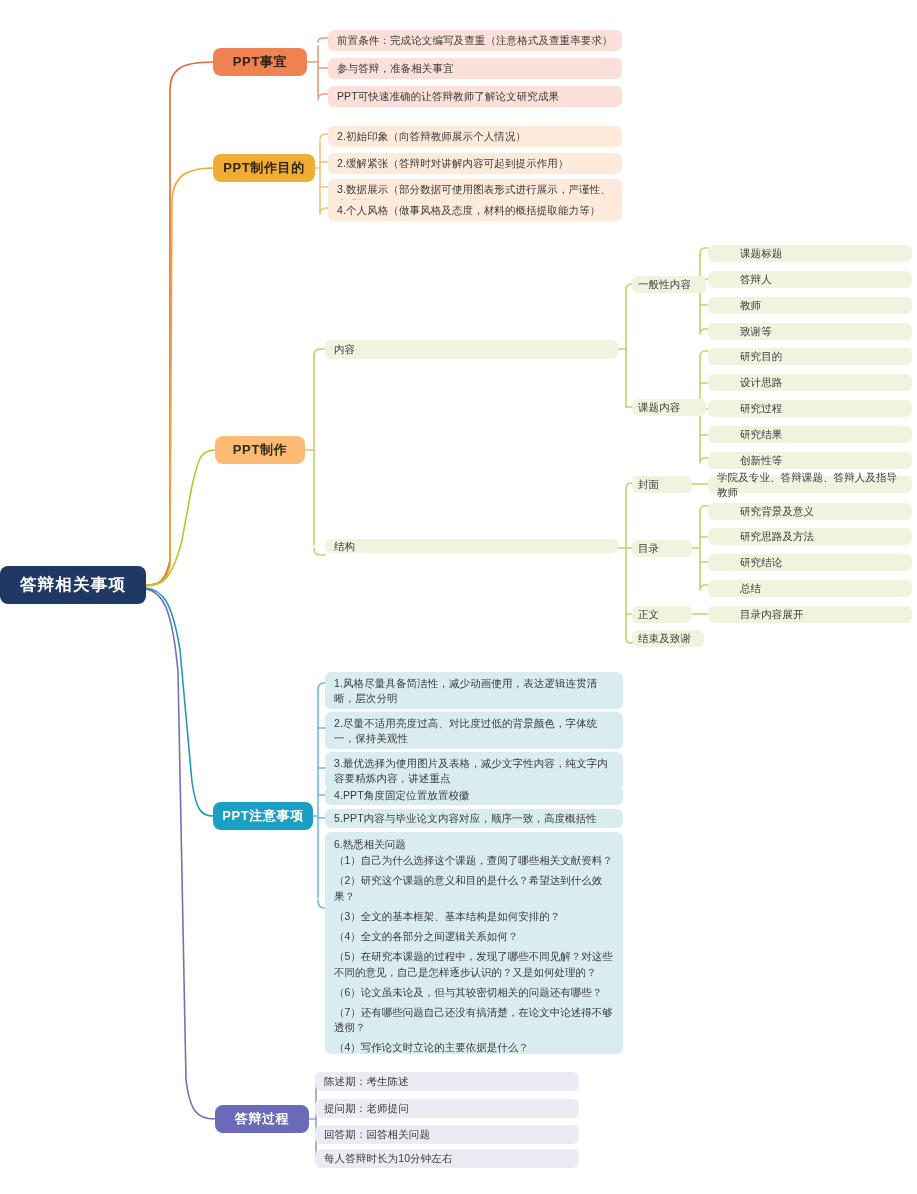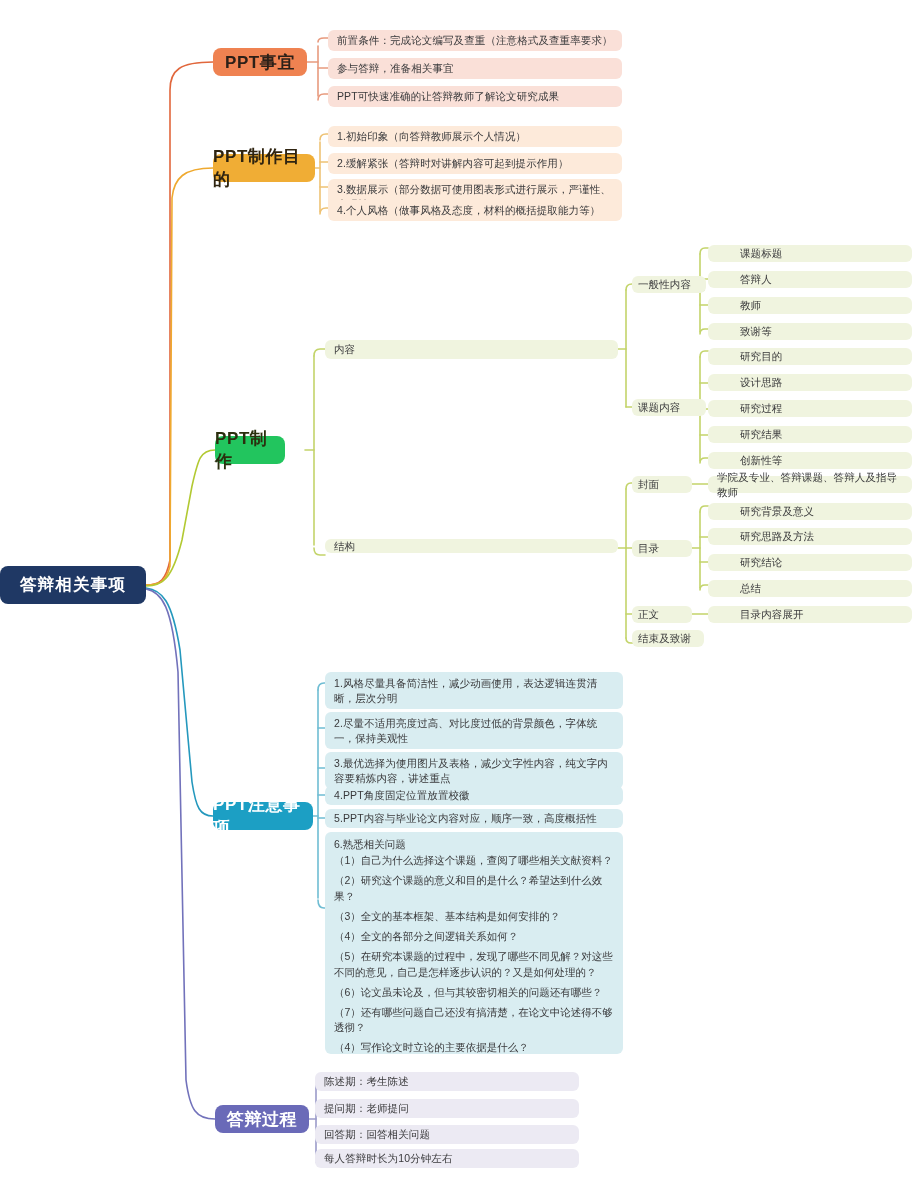--- a/index.html
+++ b/index.html
@@ -46,28 +46,28 @@
     font-weight:bold;
     letter-spacing:1.2px;
     justify-content:center;
     border-radius:8px;
   }
 
   
   .branch{
     justify-content:center;
     font-weight:bold;
-    font-size:17px;
+    font-size:13px;
     letter-spacing:.6px;
     height:28px;
     border-radius:8px;
   }
   .branch.b-ppt-matters{left:213px;top:48px;width:94px;background:#ef8251;color:#2c2018;}
   .branch.b-ppt-purpose{left:213px;top:154px;width:102px;background:#f0ad35;color:#2f2410;}
-  .branch.b-ppt-make   {left:215px;top:436px;width:70px;background:#22c55e;color:#2b2f0e;}
+  .branch.b-ppt-make   {left:215px;top:436px;width:90px;background:#fdba74;color:#2b2f0e;}
   .branch.b-ppt-notes  {left:213px;top:802px;width:100px;background:#1c9fc4;color:#ffffff;}
   .branch.b-process    {left:215px;top:1105px;width:94px;background:#6a6ab8;color:#ffffff;}
 
   
   .fam-salmon .leaf{background:#fae0d8;}
   .fam-orange .leaf{background:#fdeada;}
   .fam-green  .leaf{background:#f0f4df;}
   .fam-blue   .leaf{background:#d9edf1;}
   .fam-purple .leaf{background:#eceaf3;}
 
@@ -203,21 +203,21 @@
     <div class="node leaf col-a w-salmon" style="top:86px;min-height:18px;">
       <span class="txt">PPT可快速准确的让答辩教师了解论文研究成果</span>
     </div>
   </div>
 
   <div class="fam-orange">
     <div class="node branch b-ppt-purpose">
       <span class="txt">PPT制作目的</span>
     </div>
     <div class="node leaf col-a w-orange" style="top:126px;min-height:18px;">
-      <span class="txt">1.初始印象（向答辩教师展示个人情况）</span>
+      <span class="txt">2.初始印象（向答辩教师展示个人情况）</span>
     </div>
     <div class="node leaf col-a w-orange" style="top:153px;min-height:18px;">
       <span class="txt">2.缓解紧张（答辩时对讲解内容可起到提示作用）</span>
     </div>
     <div class="node leaf col-a w-orange" style="top:179px;min-height:18px;">
       <span class="txt">3.数据展示（部分数据可使用图表形式进行展示，严谨性、直观性）</span>
     </div>
     <div class="node leaf col-a w-orange" style="top:200px;min-height:18px;">
       <span class="txt">4.个人风格（做事风格及态度，材料的概括提取能力等）</span>
     </div>

